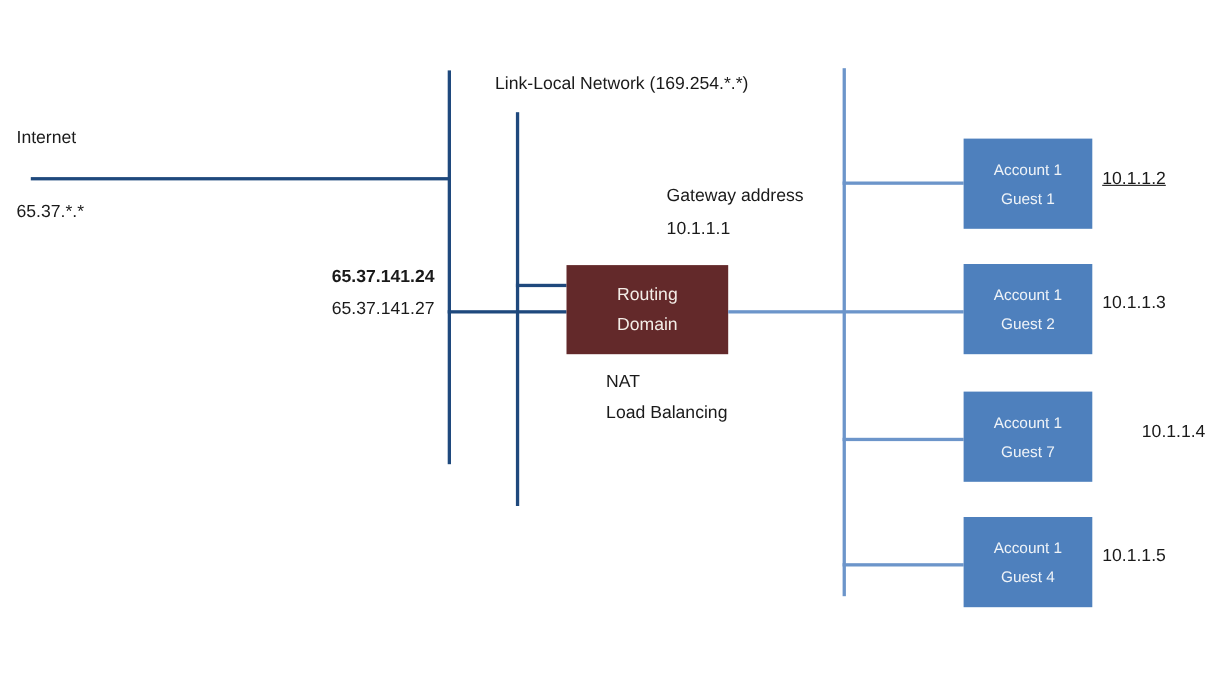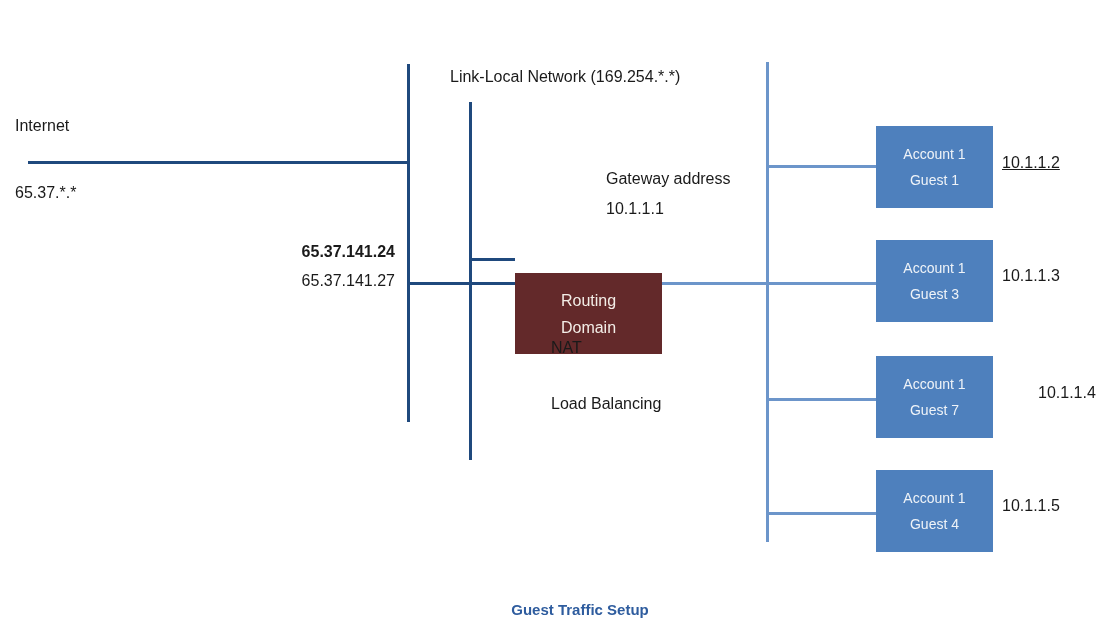--- a/index.html
+++ b/index.html
@@ -35,21 +35,20 @@
     justify-content: center;
     text-align: center;
   }
   .routing-box {
     left: 515px; top: 241px;
     width: 147px; height: 81px;
     background: #63292A;
     color: #F3EDE7;
     font-size: 16px;
     line-height: 27px;
-    margin-top: 32px;
   }
   .guest-box {
     left: 876px;
     width: 117px; height: 82px;
     background: #4E80BD;
     color: #EFF3F8;
     font-size: 14px;
     line-height: 26px;
   }
   .ip-label {
@@ -97,47 +96,46 @@
 
   <div class="lbl" style="left:606px; top:170px;">Gateway address</div>
   <div class="lbl" style="left:606px; top:200px;">10.1.1.1</div>
 
   <div class="node routing-box">
     <div>Routing</div>
     <div>Domain</div>
   </div>
 
   <div class="lbl" style="left:551px; top:339px;">NAT</div>
-  <div class="lbl" style="left:551px; top:367px;margin-top:28px;">Load Balancing</div>
+  <div class="lbl" style="left:551px; top:367px;">Load Balancing</div>
 
   <div class="hline light" style="left:662px; top:282px; width:214px;"></div>
 
   <div class="vline light" style="left:766px; top:62px; height:480px;"></div>
 
   <div class="hline light" style="left:766px; top:165px; width:110px;"></div>
   <div class="hline light" style="left:766px; top:398px; width:110px;"></div>
   <div class="hline light" style="left:766px; top:512px; width:110px;"></div>
 
   <div class="node guest-box" style="top:126px;">
     <div>Account 1</div>
     <div>Guest 1</div>
   </div>
   <div class="node guest-box" style="top:240px;">
     <div>Account 1</div>
-    <div>Guest 3</div>
+    <div>Guest 2</div>
   </div>
   <div class="node guest-box" style="top:356px;">
     <div>Account 1</div>
     <div>Guest 7</div>
   </div>
   <div class="node guest-box" style="top:470px;">
     <div>Account 1</div>
     <div>Guest 4</div>
   </div>
 
   <div class="ip-label" style="top:154px;text-decoration:underline;">10.1.1.2</div>
   <div class="ip-label" style="top:267px;text-align:center;">10.1.1.3</div>
   <div class="ip-label" style="top:384px;margin-left:36px;">10.1.1.4</div>
   <div class="ip-label" style="top:497px;">10.1.1.5</div>
 
-  <div id="caption">Guest Traffic Setup</div>
 
 </div>
 
 </body></html>

